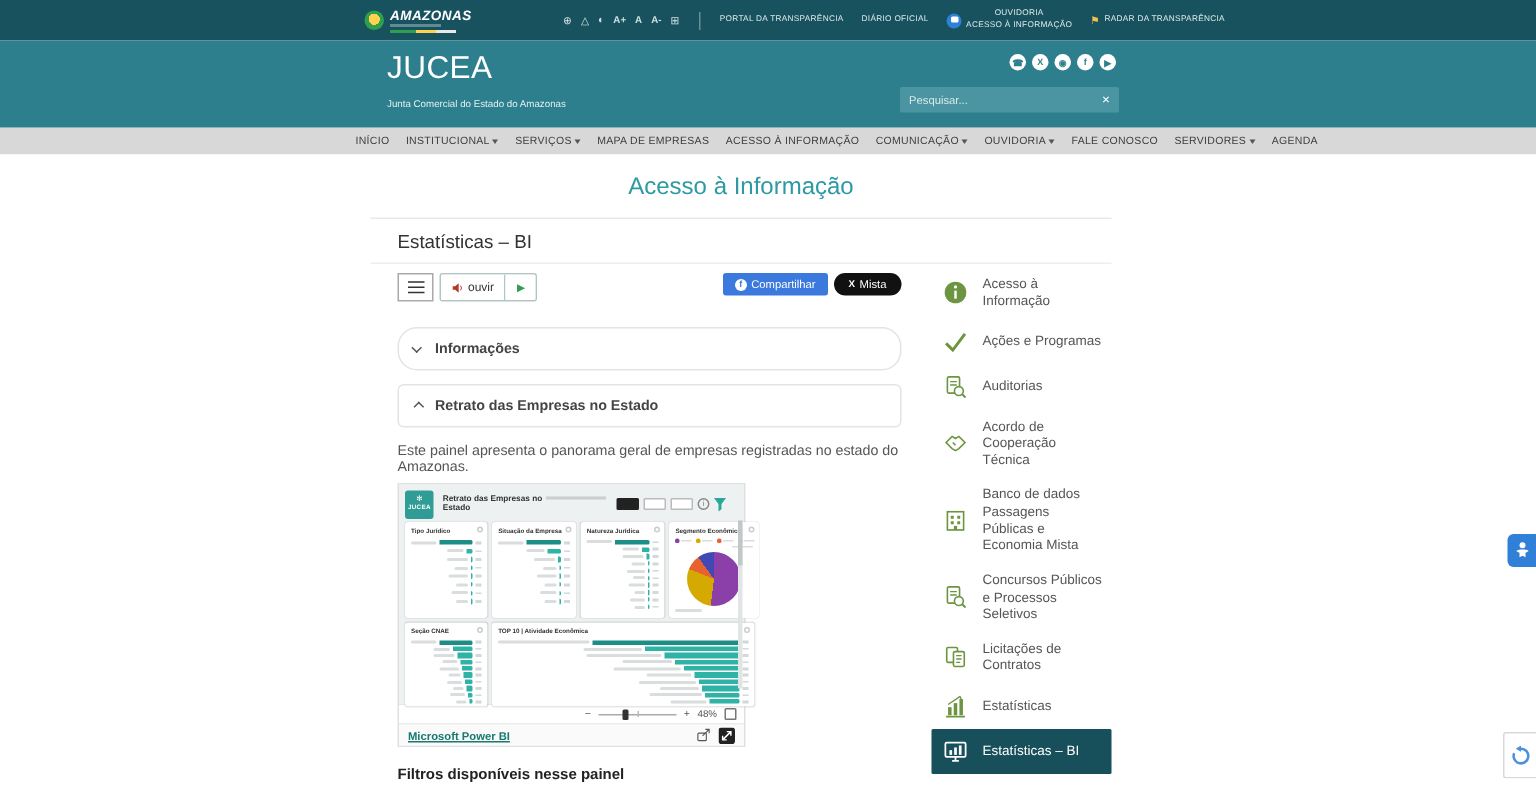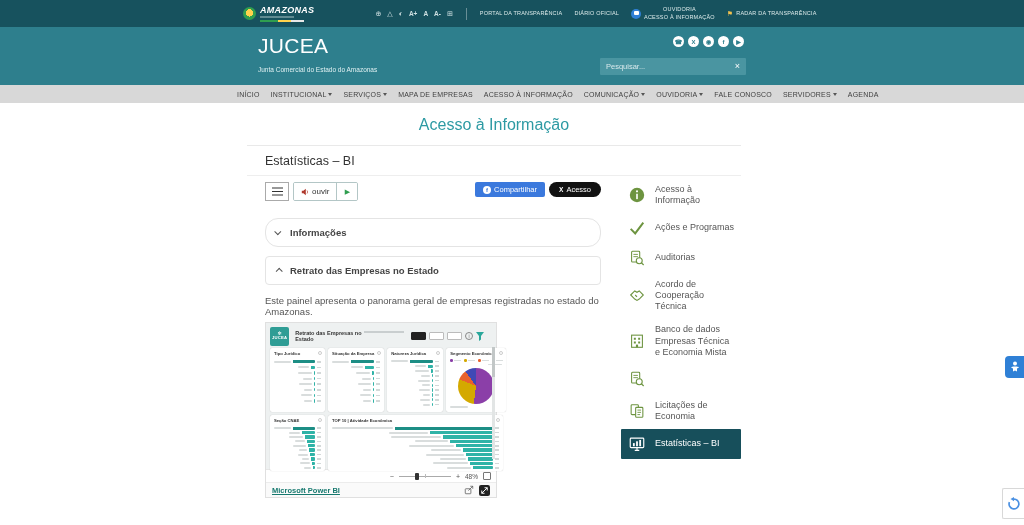--- a/index.html
+++ b/index.html
@@ -290,21 +290,21 @@
               <div class="play-btn">▶</div>
             </div>
           </div>
           <div class="share-btns">
             <div class="btn-share">
               <span class="fb">f</span>
               <span>Compartilhar</span>
             </div>
             <div class="btn-post">
               <span class="xg">X</span>
-              <span>Acesso</span>
+              <span>Mista</span>
             </div>
           </div>
         </div>
 
         <div class="accordion acc-1">
           <span class="chev down"></span>
           <span>Informações</span>
         </div>
         <div class="accordion acc-2">
           <span class="chev up"></span>
@@ -639,20 +639,21 @@
               <span class="pbi-ic">
                 <svg width="11" height="11" viewBox="0 0 16 16">
                   <rect x="0" y="0" width="16" height="16" rx="3" fill="#222"></rect>
                   <path d="M4 12l8-8M4 8v4h4M12 8V4H8" stroke="#fff" stroke-width="1.4" fill="none"></path>
                 </svg>
               </span>
             </span>
           </div>
         </div>
 
+        <div class="filters-title">Filtros disponíveis nesse painel</div>
 
       </div>
 
       <div class="sidebar" id="sidebar">
           <div class="side-item">
             <div class="side-ic">
               <svg width="18" height="18" viewBox="0 0 20 20">
                 <circle cx="10" cy="10" r="8" fill="currentColor"></circle>
                 <rect x="9.1" y="8.6" width="1.8" height="6" fill="#fff"></rect>
                 <circle cx="10" cy="5.9" r="1.2" fill="#fff"></circle>
@@ -689,41 +690,54 @@
             <div>Acordo de Cooperação Técnica</div>
           </div>
           <div class="side-item">
             <div class="side-ic">
               <svg width="18" height="18" viewBox="0 0 20 20">
                 <rect x="4" y="3.5" width="12" height="13.5" stroke="currentColor" stroke-width="1.2" fill="none"></rect>
                 <path d="M6.5 6.5h2.2v2.2H6.5zM11.3 6.5h2.2v2.2h-2.2zM6.5 10.5h2.2v2.2H6.5zM11.3 10.5h2.2v2.2h-2.2z" fill="currentColor"></path>
                 <rect x="8.8" y="14" width="2.4" height="3" fill="currentColor"></rect>
               </svg>
             </div>
-            <div>Banco de dados Empresas Técnica e Economia Mista</div>
+            <div>Banco de dados Passagens Públicas e Economia Mista</div>
           </div>
           <div class="side-item">
             <div class="side-ic">
               <svg width="18" height="18" viewBox="0 0 20 20">
                 <rect x="4" y="2.5" width="9" height="12" rx="1" stroke="currentColor" stroke-width="1.2" fill="none"></rect>
                 <path d="M6 6h5M6 8.5h5" stroke="currentColor" stroke-width="1"></path>
                 <circle cx="12.5" cy="13" r="3.3" stroke="currentColor" stroke-width="1.2" fill="#fff"></circle>
                 <path d="M15 15.4l2.4 2.4" stroke="currentColor" stroke-width="1.4"></path>
               </svg>
             </div>
+            <div>Concursos Públicos e Processos Seletivos</div>
           </div>
           <div class="side-item">
             <div class="side-ic">
               <svg width="18" height="18" viewBox="0 0 20 20">
                 <rect x="3.5" y="3" width="8" height="11" rx="1" stroke="currentColor" stroke-width="1.2" fill="#fff"></rect>
                 <rect x="8.5" y="6" width="8" height="11" rx="1" stroke="currentColor" stroke-width="1.2" fill="#fff"></rect>
                 <path d="M10.5 9h4M10.5 11.5h4M10.5 14h3" stroke="currentColor" stroke-width="1"></path>
               </svg>
             </div>
-            <div>Licitações de Economia</div>
+            <div>Licitações de Contratos</div>
+          </div>
+          <div class="side-item">
+            <div class="side-ic">
+              <svg width="18" height="18" viewBox="0 0 20 20">
+                <path d="M3 17.5h14" stroke="currentColor" stroke-width="1.3"></path>
+                <rect x="4.5" y="10.5" width="2.6" height="6" fill="currentColor"></rect>
+                <rect x="8.7" y="7.5" width="2.6" height="9" fill="currentColor"></rect>
+                <rect x="12.9" y="4.5" width="2.6" height="12" fill="currentColor"></rect>
+                <path d="M4.5 8.5l9-6M13.5 2.5l.8 2.6" stroke="currentColor" stroke-width="1"></path>
+              </svg>
+            </div>
+            <div>Estatísticas</div>
           </div>
           <div class="side-item active">
             <div class="side-ic">
               <svg width="18" height="18" viewBox="0 0 20 20">
                 <rect x="2.5" y="3.5" width="15" height="10.5" rx="1" stroke="currentColor" stroke-width="1.3" fill="none"></rect>
                 <rect x="5.5" y="9" width="2" height="3.5" fill="currentColor"></rect>
                 <rect x="9" y="7" width="2" height="5.5" fill="currentColor"></rect>
                 <rect x="12.5" y="5.5" width="2" height="7" fill="currentColor"></rect>
                 <path d="M7.5 17h5M10 14v3" stroke="currentColor" stroke-width="1.3"></path>
               </svg>

